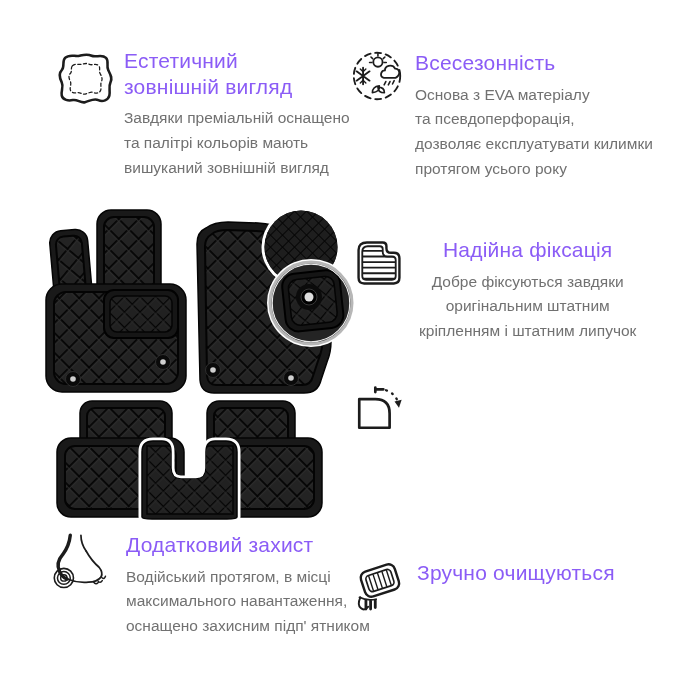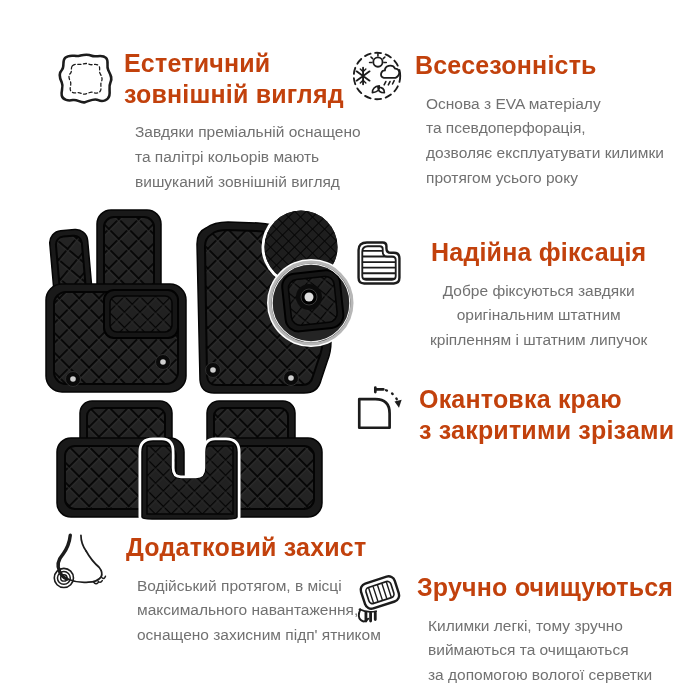--- a/index.html
+++ b/index.html
@@ -6,32 +6,32 @@
   body{
     width:700px;height:700px;position:relative;overflow:hidden;
     background:#ffffff;
     font-family:"Liberation Sans", sans-serif;
   }
   svg{display:block;}
   #product-svg{position:absolute;left:0;top:0;z-index:0;}
   .feature{position:absolute;display:flex;align-items:flex-start;z-index:1;}
   .feature .icon{flex:0 0 auto;color:#1c1c1c;}
   .feature .txt h3{
-    margin:0 0 7px 0;font-size:25px;line-height:1.22;font-weight:700;
-    color:#c2410c;white-space:pre-line;letter-spacing:.2px;
+    margin:0 0 7px 0;font-size:21px;line-height:1.22;font-weight:400;
+    color:#8b5cf6;white-space:pre-line;letter-spacing:.2px;
   }
   .feature .txt p{
-    margin:11px;font-size:15.5px;line-height:1.6;color:#717171;white-space:pre-line;
+    margin:0;font-size:15.5px;line-height:1.6;color:#717171;white-space:pre-line;
   }
   #f1{left:54px;top:48px;gap:8px;}
   #f2{left:351px;top:50px;gap:12px;}
   #f3{left:353px;top:237px;gap:14px;text-align:center;}
   #f4{left:353px;top:384px;gap:16px;}
   #f5{left:50px;top:532px;gap:12px;}
-  #f6{left:351px;top:572px;gap:10px;}
+  #f6{left:351px;top:560px;gap:10px;}
 </style>
 </head>
 <body>
 
 <svg id="product-svg" width="700" height="700" viewBox="0 0 700 700" aria-hidden="true">
   <defs>
     <pattern id="quilt" width="14" height="14" patternUnits="userSpaceOnUse" patternTransform="rotate(45)">
       <rect width="14" height="14" fill="#232323"></rect>
       <path d="M0 0H14M0 0V14" stroke="#040404" stroke-width="3.4"></path>
       <path d="M0 2.6H14M2.6 0V14" stroke="#2d2d2d" stroke-width="0.9"></path>
@@ -190,22 +190,20 @@
 <div class="feature" id="f4">
   <span class="icon">
     <svg width="50" height="50" viewBox="0 0 56 56" fill="none" stroke="currentColor" stroke-linecap="round" stroke-linejoin="round">
       <path stroke-width="3" d="M7 49h34V33q0-16-16-16H7z"></path>
       <path stroke-width="3" d="M25 6h9M25 4v5"></path>
       <path stroke-width="2.6" stroke-dasharray="1 6.5" d="M37 7q11 4 14 15"></path>
       <path fill="currentColor" stroke="none" d="M46.5 19.5 L51.5 26.5 L54.5 17.5 Z"></path>
     </svg>
   </span>
   <div class="txt">
-    <h3>Окантовка краю
-з закритими зрізами</h3>
   </div>
 </div>
 
 <div class="feature" id="f5">
   <span class="icon">
     <svg width="64" height="62" viewBox="0 0 60 58" fill="none" stroke="currentColor" stroke-linecap="round" stroke-linejoin="round">
       <path stroke-width="3.2" d="M19 3 Q18 13 12 21 Q5 29 9 37 Q11 42 16 44"></path>
       <path stroke-width="1.6" d="M29 3 Q29 11 34 18"></path>
       <path stroke-width="1.6" d="M34 18 Q39 27 46 33 Q50 38 48 42"></path>
       <path stroke-width="1.6" d="M16 44 Q26 48 36 47 Q44 47 48 42"></path>
@@ -231,17 +229,14 @@
         <rect x="17" y="13" width="28" height="18" rx="4" stroke-width="1.8"></rect>
         <path stroke-width="1.5" d="M21 14v16M26 14v16M31 14v16M36 14v16M41 14v16"></path>
       </g>
       <path stroke-width="2.1" d="M10 40q-3.5 8 .5 11.5t8-1.5"></path>
       <path stroke-width="3" d="M16 43v9.5M21 44v8.5M26 43v8"></path>
       <path stroke-width="1.8" d="M9 40q8 4 18 2"></path>
     </svg>
   </span>
   <div class="txt">
     <h3>Зручно очищуються</h3>
-    <p>Килимки легкі, тому зручно
-виймаються та очищаються
-за допомогою вологої серветки</p>
   </div>
 </div>
 
 </body></html>

